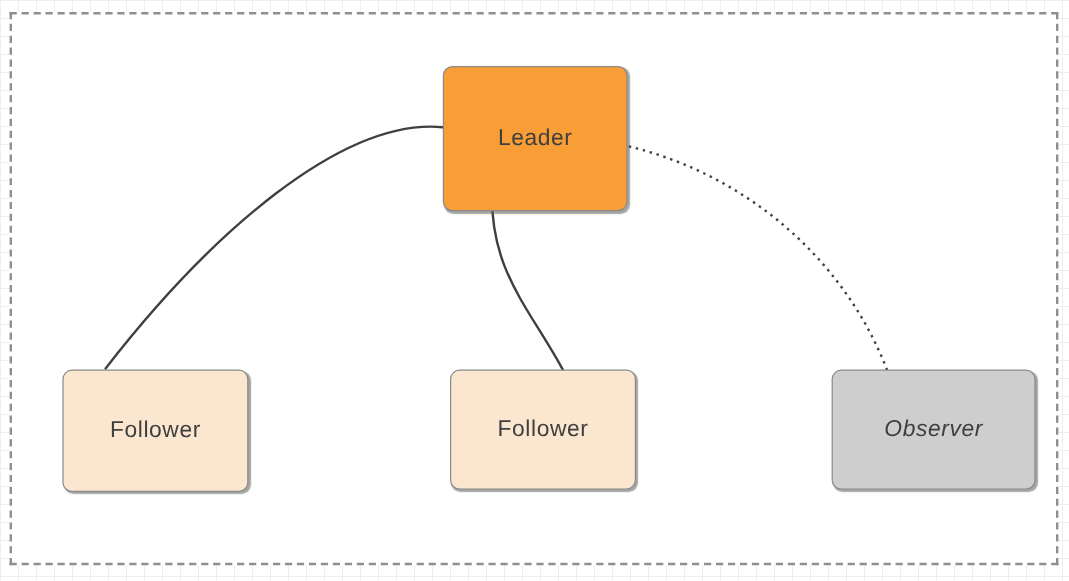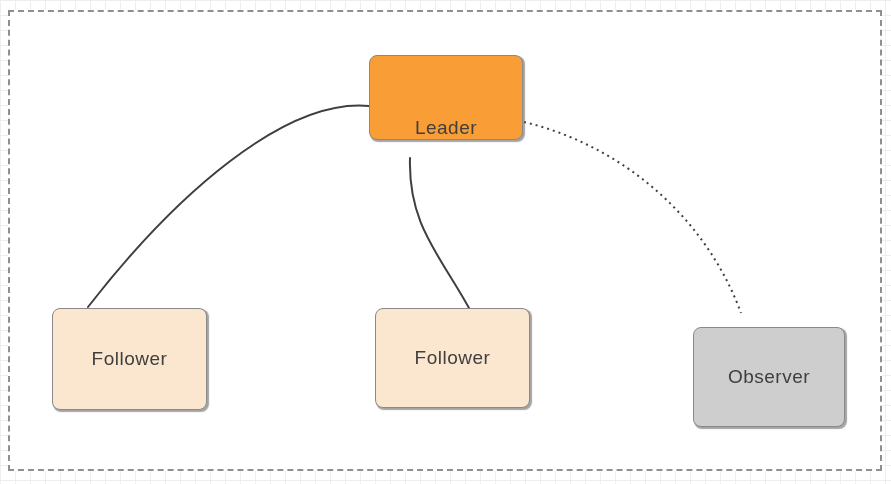--- a/index.html
+++ b/index.html
@@ -50,24 +50,24 @@
     align-items: center;
     justify-content: center;
     border: 1px solid #8a8a8a;
     border-radius: 8px;
     box-shadow: 1.5px 1.5px 1px rgba(90,90,90,0.55);
     font-size: 19px;
     letter-spacing: 0.5px;
     cursor: default;
     box-sizing: border-box;
   }
-  .node-leader   { left: 369px; top: 55px;  width: 154px; height: 85px; align-items: flex-end; }
+  .node-leader   { left: 369px; top: 55px;  width: 154px; height: 121px; }
   .node-follower-1 { left: 52px;  top: 308px; width: 155px; height: 102px; }
   .node-follower-2 { left: 375px; top: 308px; width: 155px; height: 100px; }
-  .node-observer { left: 693px; top: 327px; width: 152px; height: 100px; }
+  .node-observer { left: 693px; top: 308px; width: 170px; height: 100px; font-style: italic; }
   .node-label {
     pointer-events: none;
   }
 </style>
 </head>
 <body>
 
 <div class="canvas">
 
   <div class="page" style="border-color: rgb(143, 143, 143); border-style: dashed; background-color: rgb(255, 255, 255);"></div>

